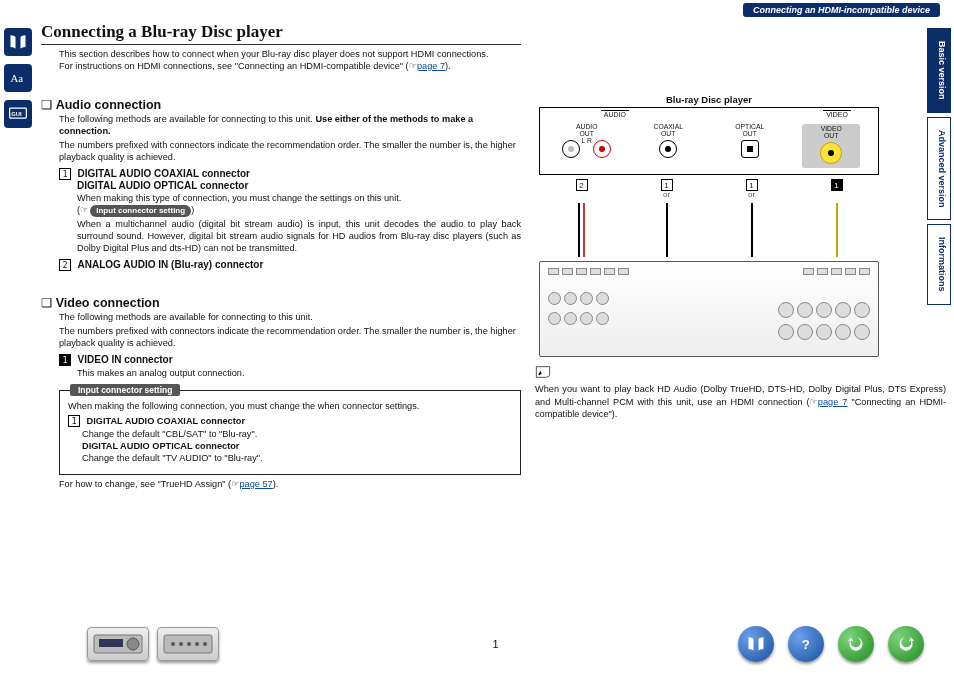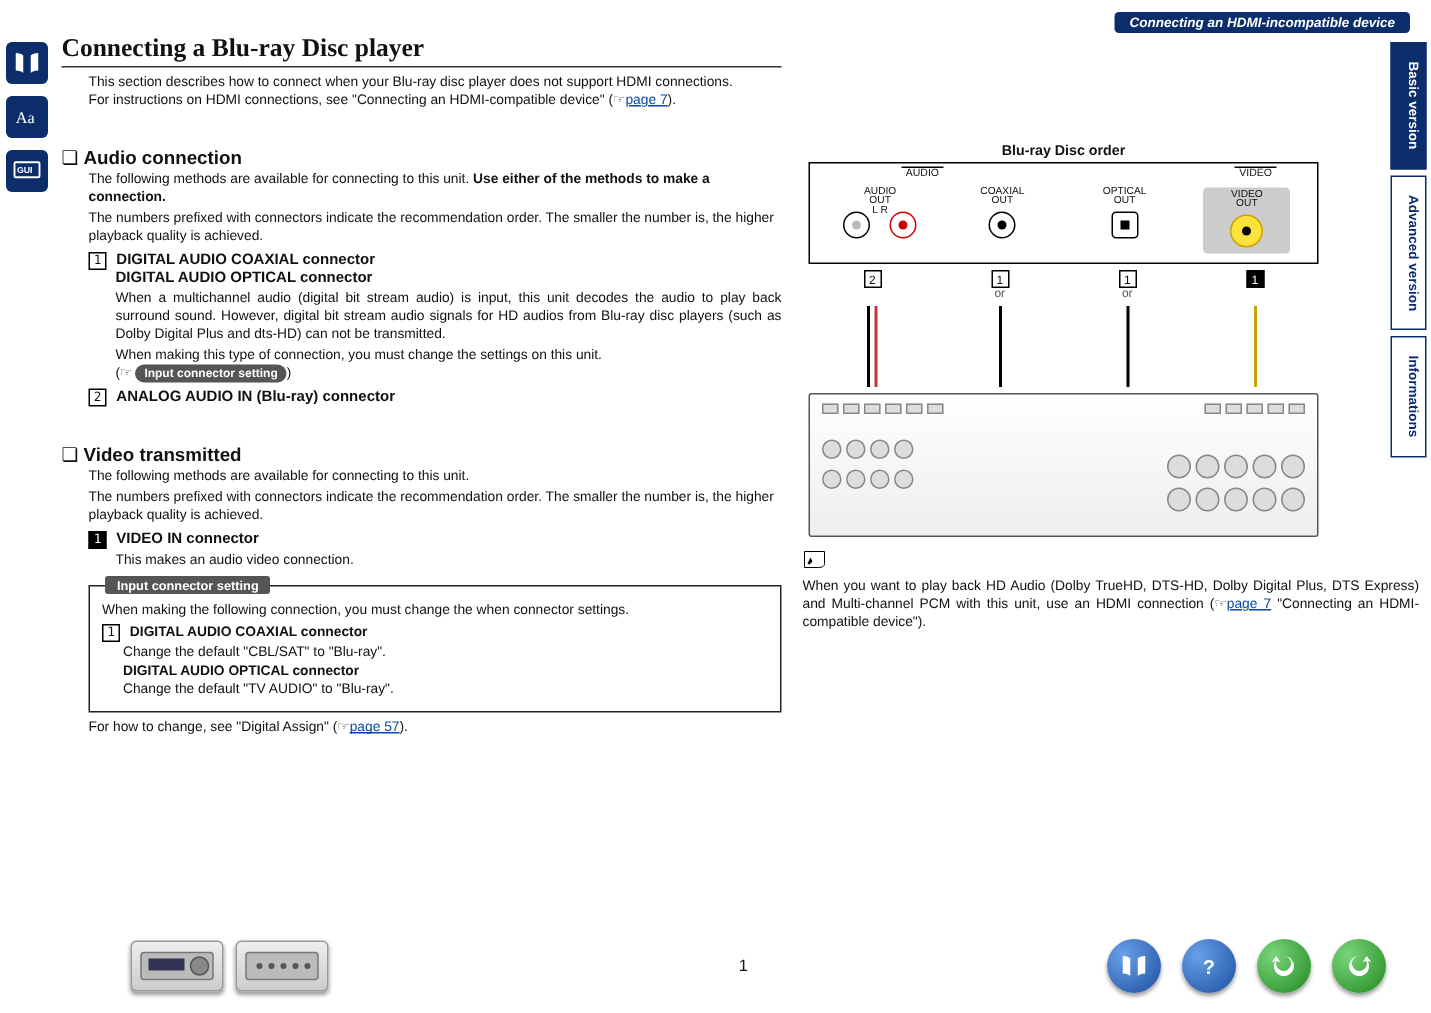--- a/index.html
+++ b/index.html
@@ -2,21 +2,21 @@
 <html><head>
 <meta charset="utf-8">
 <style>
   * { box-sizing: border-box; margin: 0; padding: 0; }
   body { font-family: Arial, Helvetica, sans-serif; font-size: 9.2px; color: #111; background: #fff; }
   .page { width: 954px; height: 675px; position: relative; display: flex; }
   .left-rail { width: 37px; padding: 28px 4px 0 4px; display: flex; flex-direction: column; gap: 8px; }
   .rail-icon { width: 28px; height: 28px; border-radius: 4px; background: #0b2e6b; display: flex; align-items: center; justify-content: center; color:#fff; }
   .rail-icon svg { width: 20px; height: 20px; }
   .content { flex: 1; padding: 0 8px 0 4px; position: relative; }
-  .header-bar { height: 22px; display:flex; justify-content:flex-end; align-items:flex-end; padding: 3px 6px 0 0;}
+  .header-bar { height: 22px; display:flex; justify-content:flex-end; align-items:flex-start; padding: 3px 6px 0 0;}
   .hdr-pill { background:#0b2e6b; color:#fff; font-weight:bold; font-style:italic; font-size:9px; padding:2px 10px; border-radius:3px;}
   .two-col { display:flex; gap: 14px; align-items: center; }
   .col-left { width: 480px; }
   .col-right { flex:1; }
   h1.title { font-size: 17px; font-weight: bold; font-family: Georgia, 'Times New Roman', serif; border-bottom: 1px solid #333; padding-bottom: 2px; margin-bottom: 4px; }
   .para { line-height: 1.3; margin: 2px 0 4px 18px; }
   .link { color: #0b4aa0; text-decoration: underline; cursor: pointer; }
   h2.sect { font-size: 12.5px; font-weight: bold; margin: 24px 0 2px 0; }
   h2.sect::before { content: "❏ "; font-weight: normal; }
   .sub-para { line-height: 1.3; margin: 1px 0 2px 18px; }
@@ -119,60 +119,60 @@
         <div class="sub-para">
           <span>The following methods are available for connecting to this unit. </span><b>Use either of the methods to make a connection.</b>
         </div>
         <div class="sub-para">The numbers prefixed with connectors indicate the recommendation order. The smaller the number is, the higher playback quality is achieved.</div>
 
         <div class="item-row">
           <span class="item-num">1</span>
           <span class="item-title">DIGITAL AUDIO COAXIAL connector</span><br>
           <span style="margin-left:18px" class="item-title">DIGITAL AUDIO OPTICAL connector</span>
         </div>
-        <div class="item-body">When a multichannel audio (digital bit stream audio) is input, this unit decodes the audio to play back surround sound. However, digital bit stream audio signals for HD audios from Blu-ray disc players (such as Dolby Digital Plus and dts-HD) can not be transmitted.</div>
         <div class="item-body">
           <span>When making this type of connection, you must change the settings on this unit.</span><br>
           <span class="see">(</span>☞<span class="pill">Input connector setting</span><span class="see">)</span>
         </div>
+        <div class="item-body">When a multichannel audio (digital bit stream audio) is input, this unit decodes the audio to play back surround sound. However, digital bit stream audio signals for HD audios from Blu-ray disc players (such as Dolby Digital Plus and dts-HD) can not be transmitted.</div>
 
         <div class="item-row">
           <span class="item-num">2</span>
           <span class="item-title">ANALOG AUDIO IN (Blu-ray) connector</span>
         </div>
 
-        <h2 class="sect">Video transmitted</h2>
+        <h2 class="sect">Video connection</h2>
         <div class="sub-para">The following methods are available for connecting to this unit.</div>
         <div class="sub-para">The numbers prefixed with connectors indicate the recommendation order. The smaller the number is, the higher playback quality is achieved.</div>
 
         <div class="item-row">
           <span class="item-num solid">1</span>
           <span class="item-title">VIDEO IN connector</span>
         </div>
-        <div class="item-body">This makes an audio video connection.</div>
+        <div class="item-body">This makes an analog output connection.</div>
 
         <div class="box">
           <div class="box-title">Input connector setting</div>
           <div class="box-row">When making the following connection, you must change the when connector settings.</div>
           <div class="box-row">
             <span class="item-num">1</span>
             <b>DIGITAL AUDIO COAXIAL connector</b>
             <div class="box-indent">Change the default "CBL/SAT" to "Blu-ray".</div>
             <div class="box-indent"><b>DIGITAL AUDIO OPTICAL connector</b></div>
             <div class="box-indent">Change the default "TV AUDIO" to "Blu-ray".</div>
           </div>
         </div>
         <div class="sub-para" style="margin-top:4px">
-          <span>For how to change, see "Digital Assign" (</span>☞<a class="link">page 57</a><span>).</span>
+          <span>For how to change, see "TrueHD Assign" (</span>☞<a class="link">page 57</a><span>).</span>
         </div>
       </div>
 
       <div class="col-right">
         <div class="diagram">
-          <div class="diag-title">Blu-ray Disc order</div>
+          <div class="diag-title">Blu-ray Disc player</div>
           <div class="panel">
             <span class="grp-label" style="left:18%;">AUDIO</span>
             <span class="grp-label" style="right:8%;">VIDEO</span>
             <div class="ports">
               <div class="port">
                 <div class="plabel"><span style="white-space:pre;">AUDIO
 OUT</span><br><span>L    R</span></div>
                 <div class="jack-pair">
                     <div class="jack white">
                       <div class="dot"></div>

